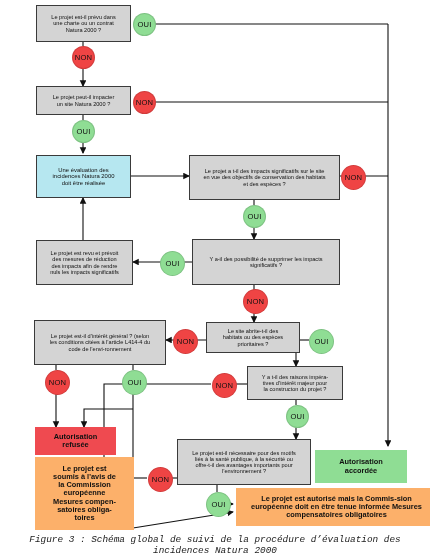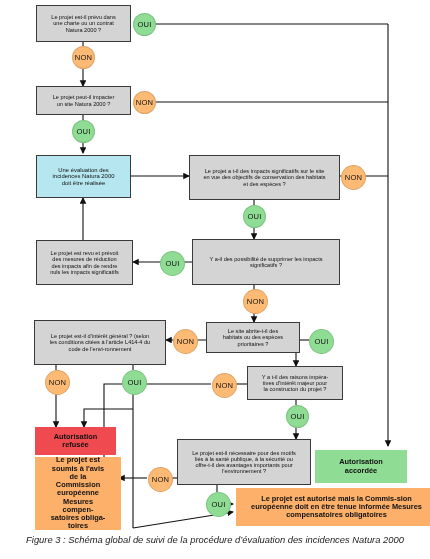--- a/index.html
+++ b/index.html
@@ -14,26 +14,26 @@
   .eval{background:#b6e7f0;color:#111;font-size:5.9px;}
   .term{border:1px solid transparent;font-weight:bold;}
   .term.red{background:#ef4a50;color:#111;font-size:7.4px;}
   .term.green{background:#8fdd94;color:#111;font-size:7.4px;}
   .term.orange{background:#fcb06a;color:#111;font-size:7.4px;}
 
   .pill{position:absolute;border-radius:50%;display:flex;align-items:center;
         justify-content:center;font-weight:normal;color:#111;
         font-size:7.6px;letter-spacing:.2px;border:1px solid rgba(0,0,0,.12);}
   .pill.oui{background:#8fdd94;}
-  .pill.non{background:#fdba74;}
+  .pill.non{background:#ef4444;}
   .pill.s{width:21px;height:21px;}
   .pill.m{width:23px;height:23px;}
 
   .caption{position:absolute;left:0;top:534px;width:430px;text-align:center;
-           font-family:Liberation Sans, sans-serif;font-style:italic;
+           font-family:Liberation Mono, monospace;font-style:italic;
            font-size:9.4px;color:#1b1b1b;}
   .inner{display:block;width:100%;}
 </style>
 </head>
 <body>
 
 <div id="stage">
 
   <svg class="wires" viewBox="0 0 430 559">
     <defs>
@@ -133,21 +133,21 @@
   </div>
 
   <div class="node q" style="left:177px;top:439px;width:134px;height:46px;">
     <span class="inner">Le projet est-il nécessaire pour des motifs liés à la santé publique, à la sécurité ou offre-t-il des avantages importants pour l’environnement ?</span>
   </div>
 
   <div class="node term red" style="left:35px;top:427px;width:81px;height:28px;">
     <span class="inner">Autorisation refusée</span>
   </div>
 
-  <div class="node term orange" style="left:35px;top:457px;width:86px;height:73px;">
+  <div class="node term orange" style="left:35px;top:457px;width:99px;height:73px;">
     <span class="inner">Le projet est soumis à l'avis de la Commission européenne Mesures compen-satoires obliga-toires</span>
   </div>
 
   <div class="node term green" style="left:315px;top:450px;width:92px;height:33px;">
     <span class="inner">Autorisation accordée</span>
   </div>
 
   <div class="node term orange" style="left:236px;top:488px;width:201px;height:38px;">
     <span class="inner">Le projet est autorisé mais la Commis-sion européenne doit en être tenue informée Mesures compensatoires obligatoires</span>
   </div>

